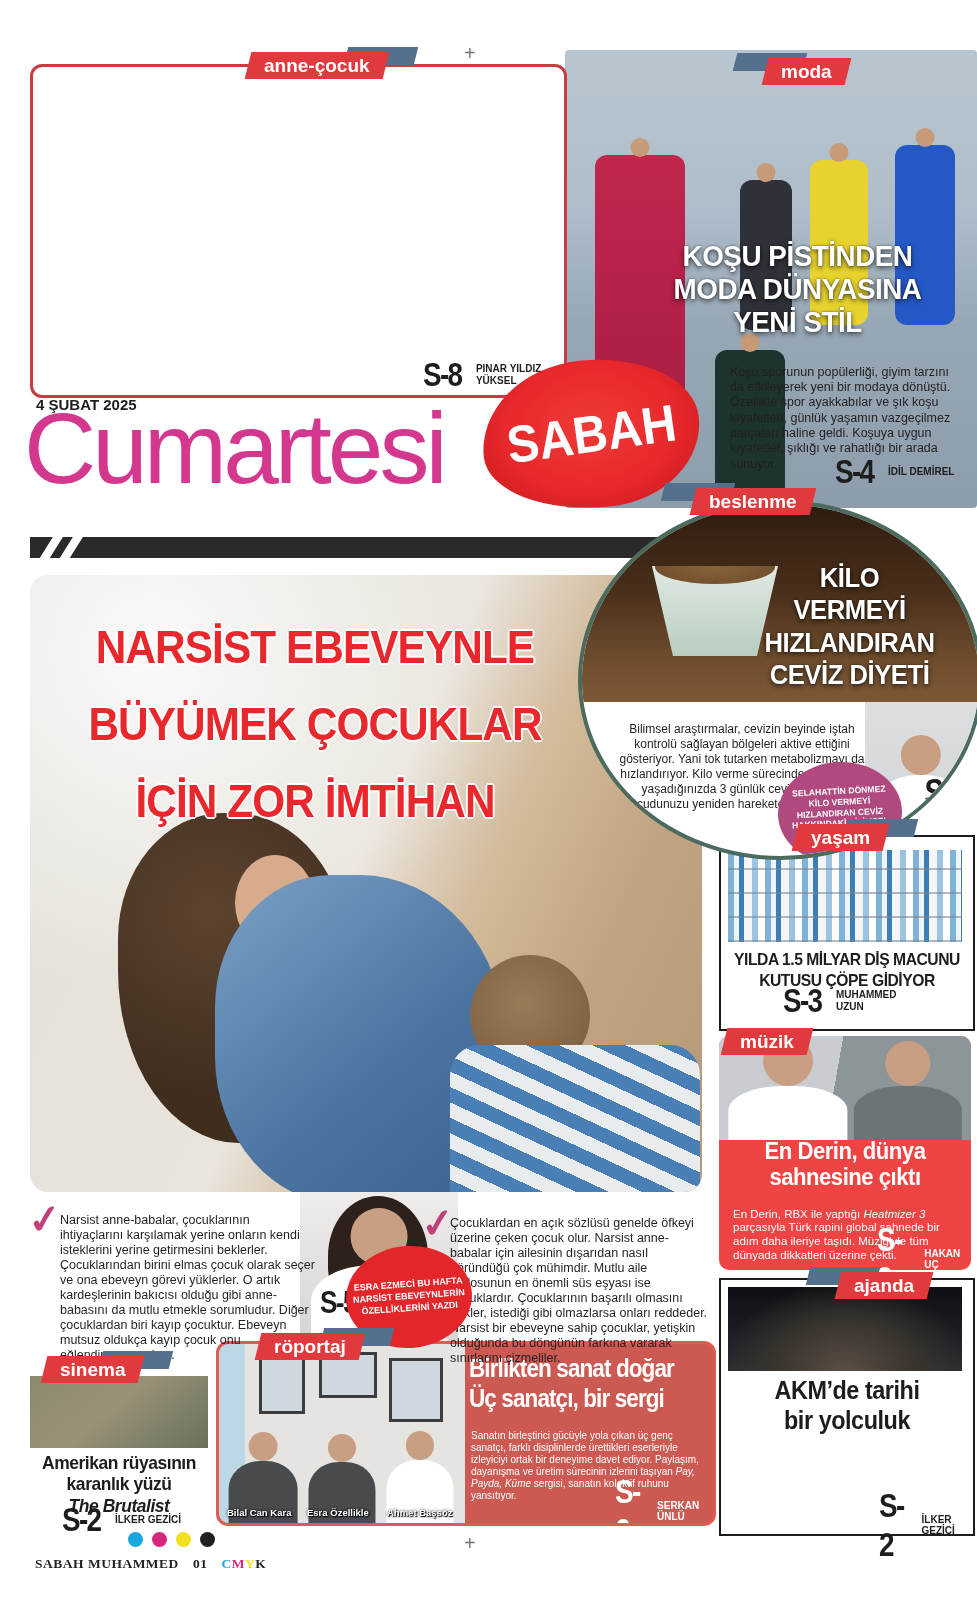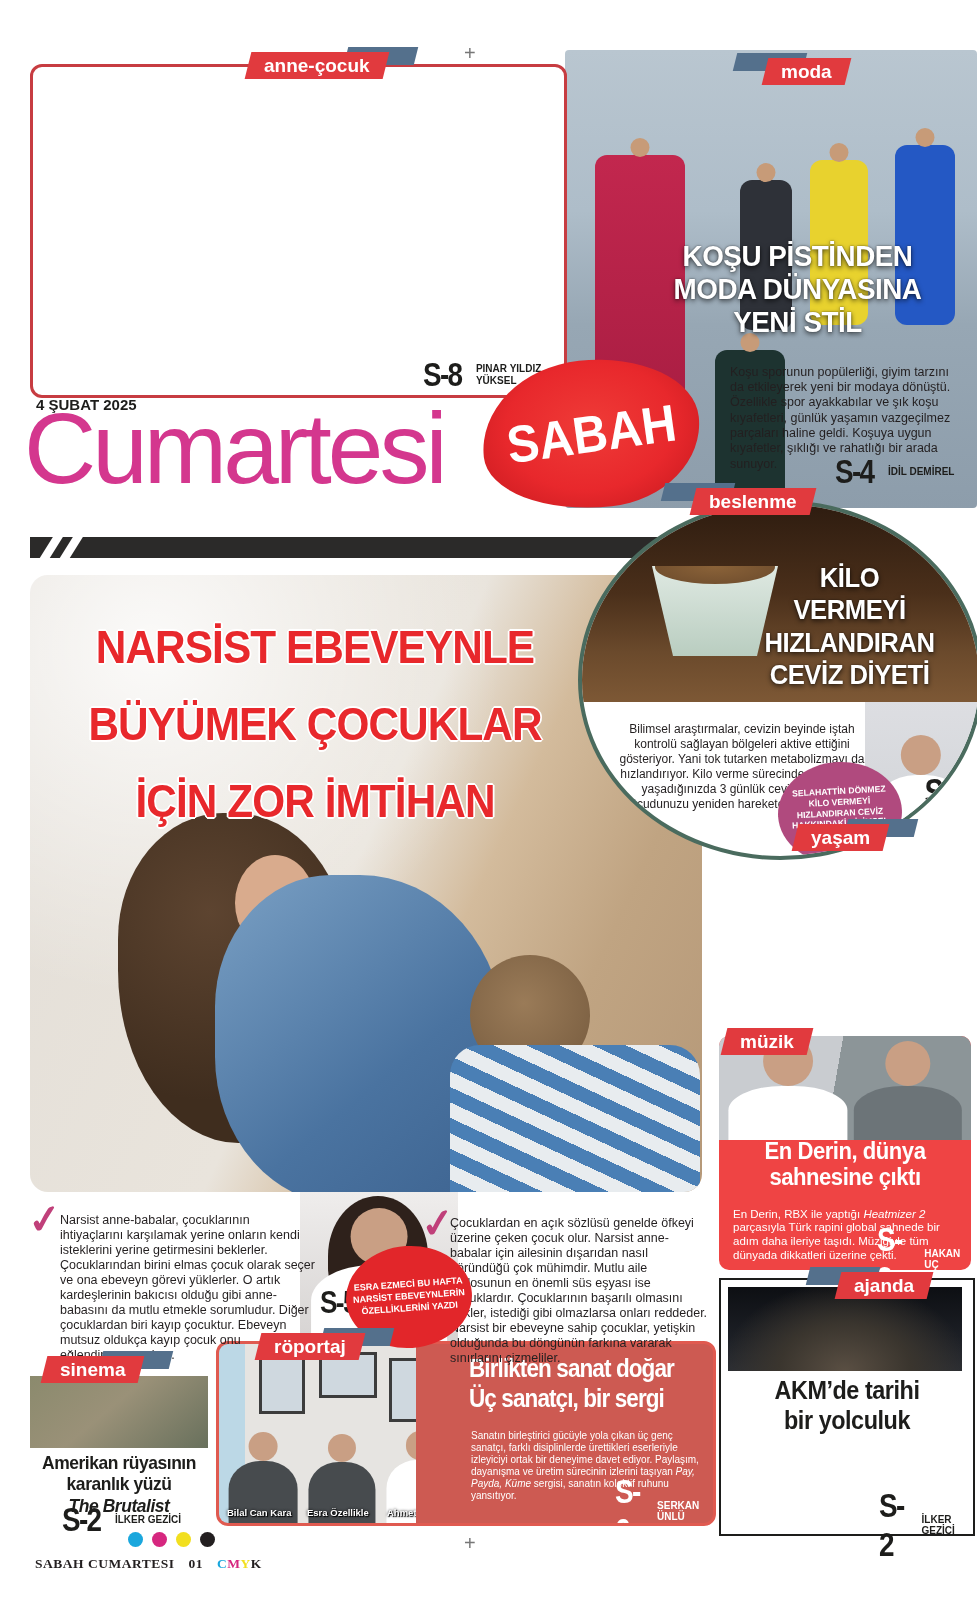--- a/index.html
+++ b/index.html
@@ -162,21 +162,21 @@
   .sinema-hl{position:absolute;left:18px;top:1452px;width:202px;text-align:center;font-size:19px;line-height:1.12;
              color:#1d1d1b;transform:scaleX(.92);z-index:3;}
   .sinema-hl .it{font-style:italic;}
   .dots{position:absolute;left:128px;top:1532px;display:flex;gap:9px;z-index:3;}
   .dot{width:15px;height:15px;border-radius:50%;}
   .dot.c{background:#1aa7dd;}.dot.m{background:#d6277f;}.dot.y{background:#f2df1f;}.dot.k{background:#231f20;}
 
   
   .card-rop{position:absolute;left:216px;top:1341px;width:494px;height:179px;border:3px solid #e05a50;
             border-radius:12px;overflow:hidden;z-index:2;background:#cd5a52;}
-  .rop-photo{left:0;top:0;width:197px;height:100%;
+  .rop-photo{left:0;top:0;width:246px;height:100%;
              background:linear-gradient(90deg,#bcd8e6 0 26px,#e6e4e1 26px 100%);}
   .frame{position:absolute;background:#cfd8df;border:3px solid #3c3c3c;}
   .cap{position:absolute;bottom:5px;font-size:9.5px;font-weight:700;color:#fff;white-space:nowrap;
        text-shadow:0 0 3px #000,1px 1px 1px #000;z-index:3;}
   .rop-right{position:absolute;left:240px;top:0;width:254px;height:100%;}
   .rop-hl{position:absolute;left:10px;top:10px;width:240px;font-size:25px;line-height:1.18;color:#fff;
           transform:scaleX(.9);transform-origin:left top;letter-spacing:-1px;}
   .rop-body{position:absolute;left:12px;top:76px;width:232px;font-size:10px;line-height:1.2;color:#fff;}
   .it{font-style:italic;}
 
@@ -262,34 +262,45 @@
     <div class="denim"></div>
     <div class="child-head"></div>
     <div class="child"></div>
   </div>
   <div class="main-hl hl outline-w">
     <div>NARSİST EBEVEYNLE</div>
     <div>BÜYÜMEK ÇOCUKLAR</div>
     <div>İÇİN ZOR İMTİHAN</div>
   </div>
 
+  <div class="card-yasam">
+    <div class="photo yasam-photo"></div>
+    <div class="yasam-hl hl">
+      <div>YILDA 1.5 MİLYAR DİŞ MACUNU</div>
+      <div>KUTUSU ÇÖPE GİDİYOR</div>
+    </div>
+    <div class="pref" style="left:62px;top:144px;">
+      <span class="num">S-3</span>
+      <span class="by">MUHAMMED UZUN</span>
+    </div>
+  </div>
   <div class="tag blue-right" style="left:795px;top:824px;">
     <span class="red"><b>yaşam</b></span>
   </div>
 
   <div class="card-muzik">
     <div class="photo muzik-photo">
       <div class="person" style="left:0;width:55%;"></div>
       <div class="person gray" style="left:50%;width:50%;"></div>
     </div>
     <div class="muzik-hl hl">
       <div>En Derin, dünya</div>
       <div>sahnesine çıktı</div>
     </div>
-    <p class="muzik-body"><span>En Derin, RBX ile yaptığı </span><span class="it">Heatmizer 2</span><span> parçasıyla Türk rapini global sahnede bir adım daha ileriye taşıdı. Müziğiyle tüm dünyada dikkatleri üzerine çekti.</span></p>
+    <p class="muzik-body"><span>En Derin, RBX ile yaptığı </span><span class="it">Heatmizer 3</span><span> parçasıyla Türk rapini global sahnede bir adım daha ileriye taşıdı. Müziğiyle tüm dünyada dikkatleri üzerine çekti.</span></p>
     <div class="pref white" style="left:158px;top:184px;">
       <span class="num">S-3</span>
       <span class="by">HAKAN UÇ</span>
     </div>
   </div>
   <div class="tag" style="left:724px;top:1028px;">
     <span class="red"><b>müzik</b></span>
   </div>
 
   <div class="card-ajanda">
@@ -360,16 +371,16 @@
         <span class="num">S-6</span>
         <span class="by">SERKAN ÜNLÜ</span>
       </div>
     </div>
   </div>
   <div class="tag blue-right" style="left:258px;top:1333px;">
     <span class="red"><b>röportaj</b></span>
   </div>
 
   <div class="footer">
-    <span>SABAH CUMARTESI</span><span class="gap"></span><span>01</span><span class="gap"></span><span class="c">C</span><span class="m">M</span><span class="y">Y</span><span class="k">K</span>
+    <span>SABAH MUHAMMED</span><span class="gap"></span><span>01</span><span class="gap"></span><span class="c">C</span><span class="m">M</span><span class="y">Y</span><span class="k">K</span>
   </div>
 
 </div>
 
 </body></html>

